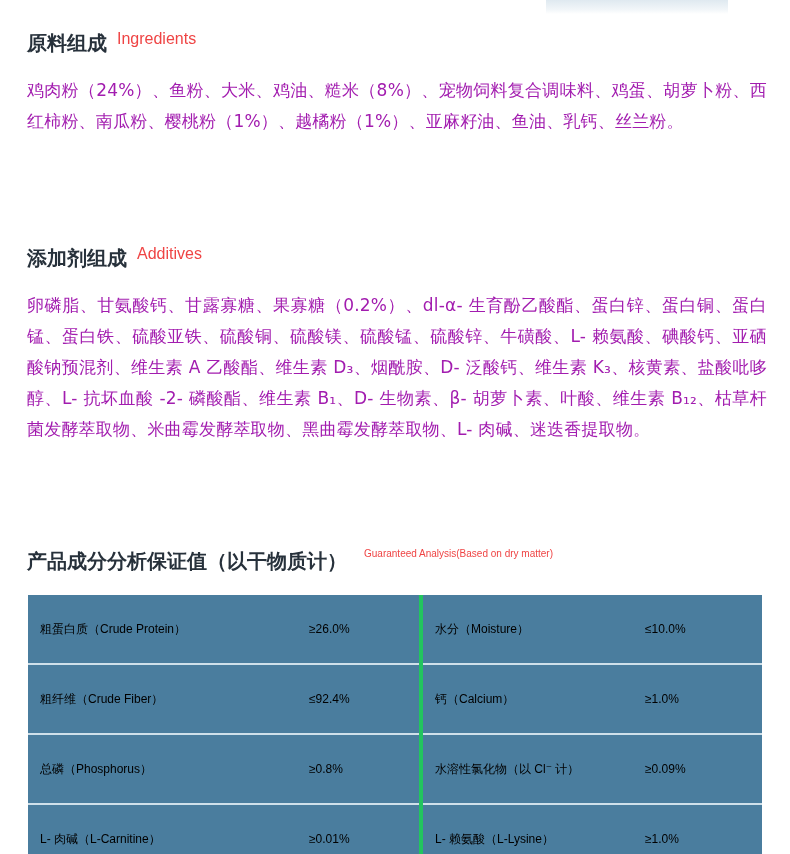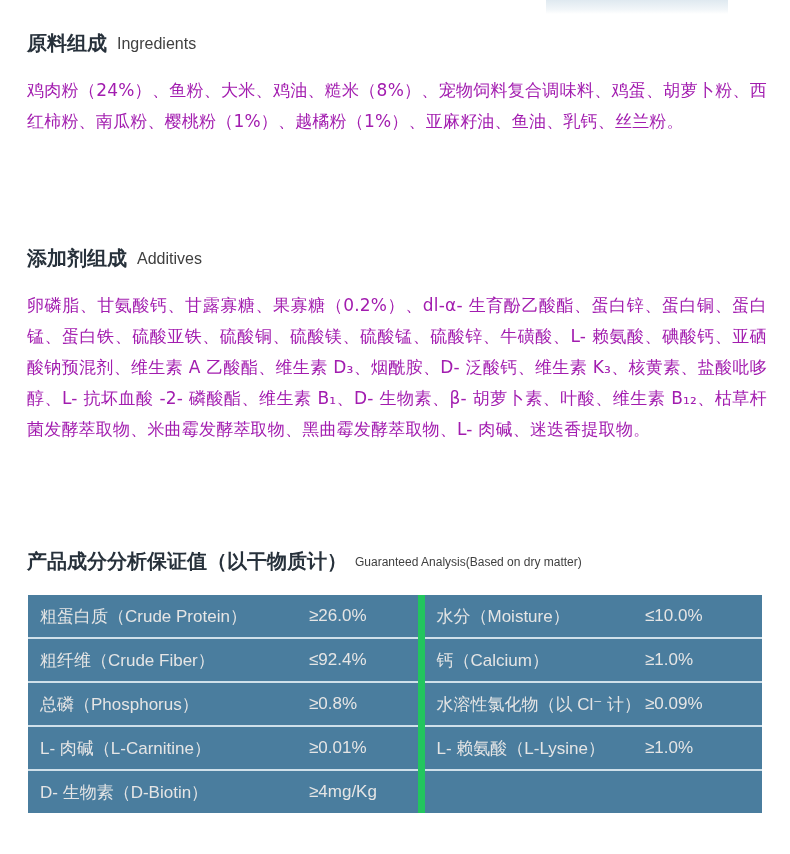--- a/index.html
+++ b/index.html
@@ -23,38 +23,38 @@
       height: 14px;
       background: linear-gradient(to bottom, #dfe9f0 0%, #f2f6f9 70%, #ffffff 100%);
     }
     .section {
       position: absolute;
       left: 27px;
       width: 740px;
     }
     .heading {
       display: flex;
-      align-items: center;
+      align-items: flex-start;
       white-space: nowrap;
     }
     .heading .zh {
       font-size: 20px;
       font-weight: bold;
       color: #27313b;
       letter-spacing: 0px;
     }
     .heading .en {
       font-size: 16px;
-      color: #404040;
+      color: #ef4444;
       margin-left: 10px;
       font-family: "Liberation Sans", sans-serif;
     }
     .heading .en.small {
-      font-size: 12px;
-      margin-left: 8px;
+      font-size: 10px;
+      margin-left: 17px;
     }
     .para {
       font-size: 17px;
       line-height: 31px;
       color: #a21caf;
       margin-top: 18px;
       text-align: justify;
       letter-spacing: 0.2px;
     }
     #sec-ingredients { top: 30px; }
@@ -65,39 +65,39 @@
       position: absolute;
       left: 28px;
       top: 595px;
       width: 734px;
       border-collapse: collapse;
       background: #4a7d9e;
       table-layout: fixed;
     }
     .analysis-table td {
       height: 34px;
-      color: #e5e5e5;
-      font-size: 17px;
-      padding: 4px;
+      color: #000000;
+      font-size: 12px;
+      padding: 17px;
       border-bottom: 2px solid #cfe0ea;
       white-space: nowrap;
       font-family: "Liberation Sans", "DejaVu Sans", sans-serif;
     }
     .analysis-table tr:last-child td {
       border-bottom: none;
     }
     .analysis-table td.name {
       padding-left: 12px;
     }
     .analysis-table td.val {
       padding-left: 0;
       margin-top: 33px;
     }
     .analysis-table td.divider {
-      border-left: 7px solid #22c55e;
+      border-left: 4px solid #22c55e;
       margin-top: 45px;
     }
     .col-l-name { width: 281px; }
     .col-l-val { width: 112px; }
     .col-r-name { width: 224px; }
     .col-r-val { width: 117px; }
   </style>
 </head>
 <body>
 

